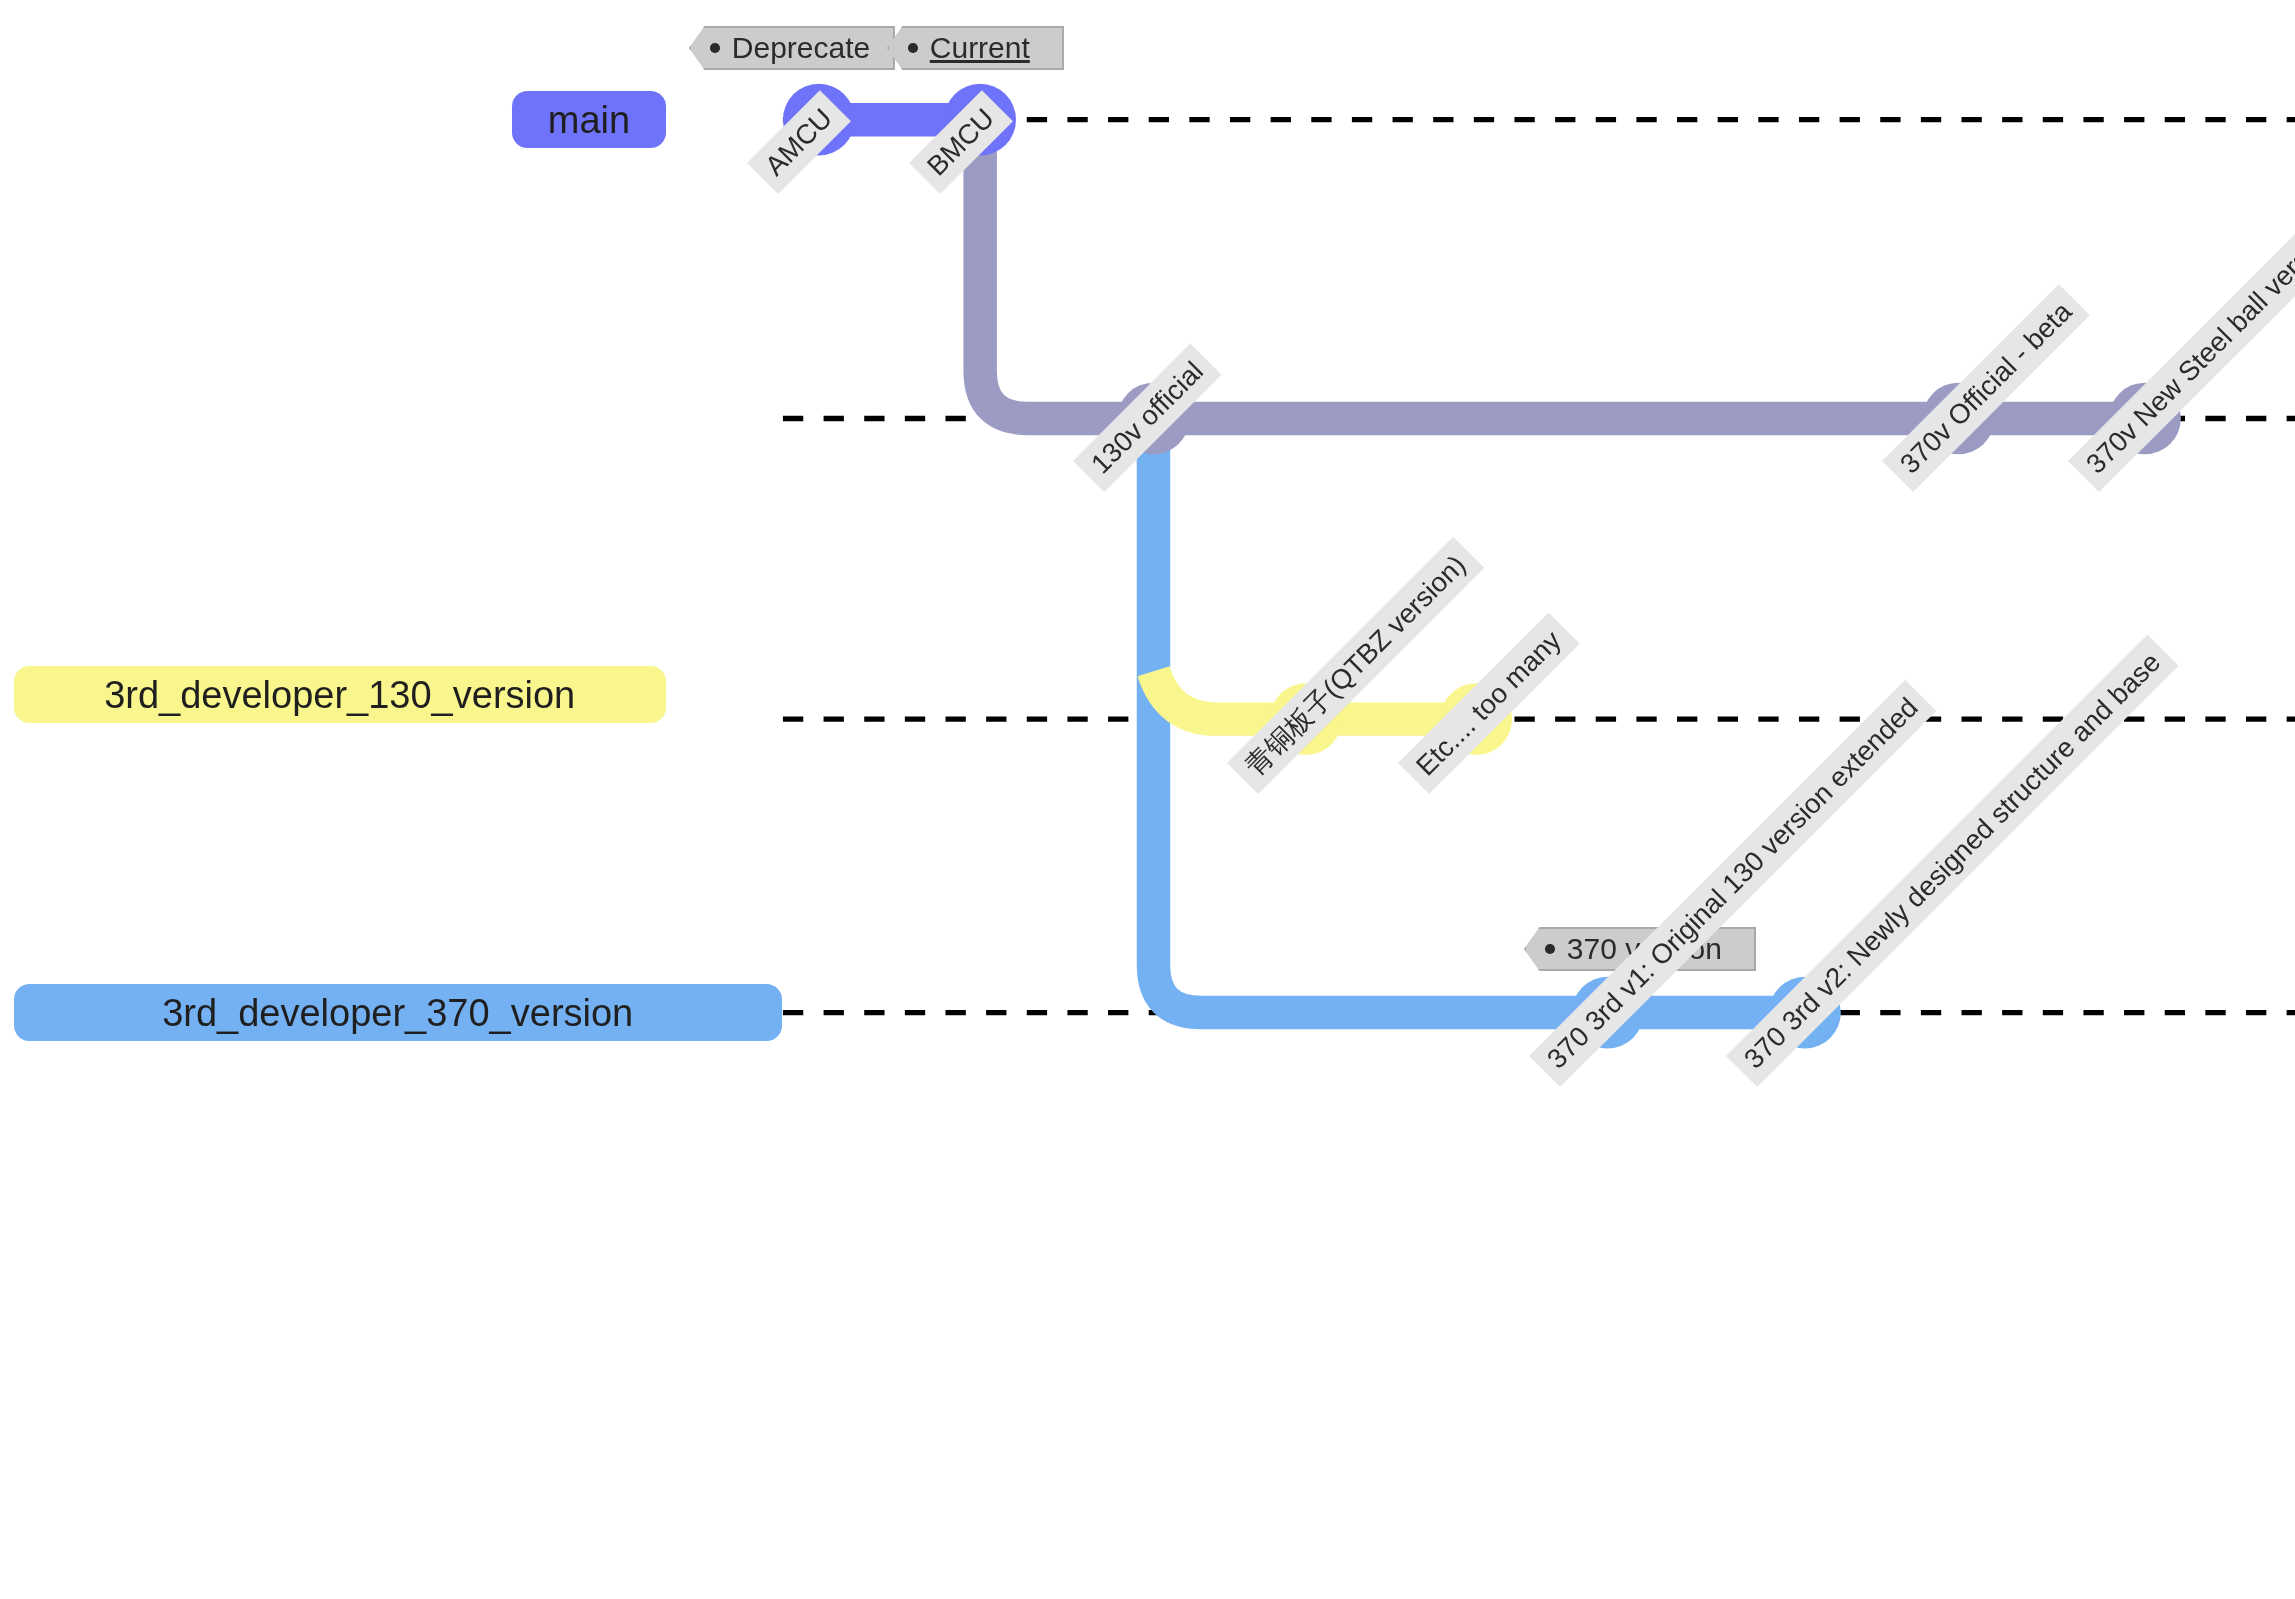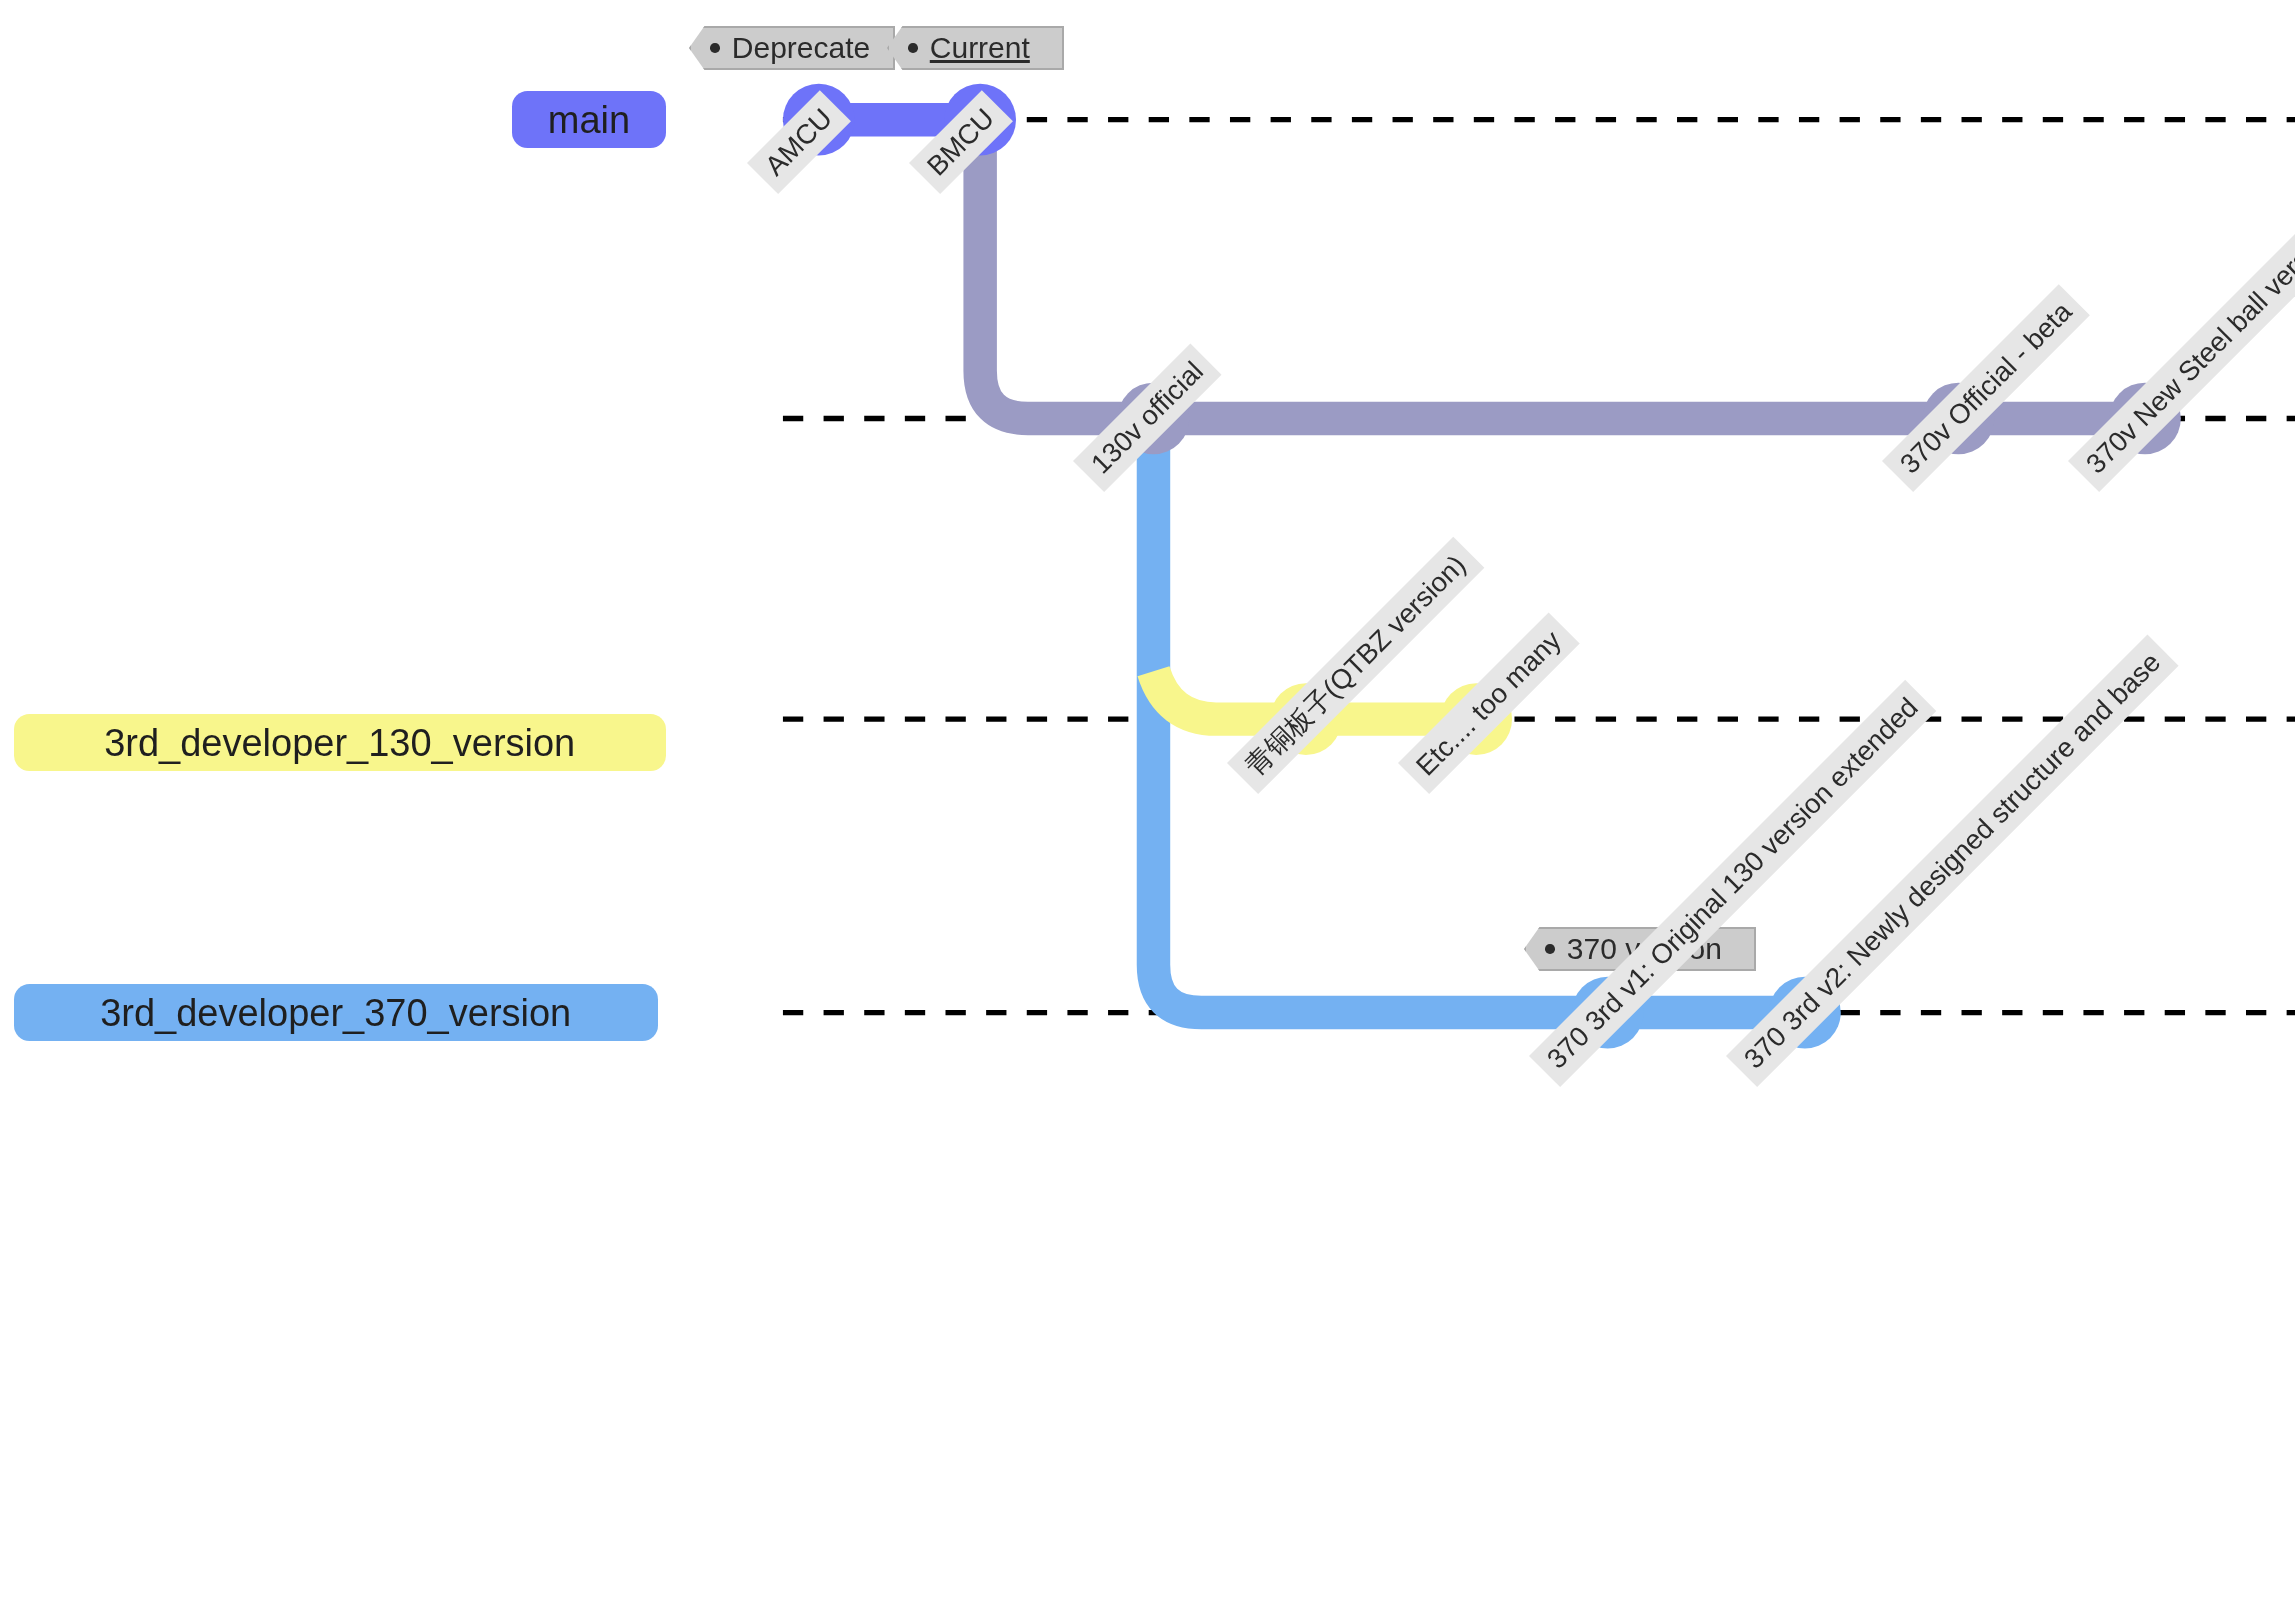--- a/index.html
+++ b/index.html
@@ -121,25 +121,25 @@
       <circle cx="2690" cy="1694" r="60" fill="#74b1f2"></circle>
       <circle cx="3020" cy="1694" r="60" fill="#74b1f2"></circle>
     </g>
   </svg>
 
   <div class="branch-label" style="left:512px; top:91px; width:154px; background:#6e73f9;">
     <span>main</span>
   </div>
 
 
-  <div class="branch-label" style="left:13.7px; top:714px; width:652px; background:#f8f68c;justify-content:center;">
+  <div class="branch-label" style="left:13.7px; top:666px; width:652px; background:#f8f68c;justify-content:center;">
     <span>3rd_developer_130_version</span>
   </div>
 
-  <div class="branch-label" style="left:13.7px; top:984px; width:644px; background:#74b1f2;">
+  <div class="branch-label" style="left:13.7px; top:984px; width:768px; background:#74b1f2;">
     <span>3rd_developer_370_version</span>
   </div>
 
   <div class="tag" style="left:689px; top:26px; width:206px;">
     <span class="tag-dot"></span>
     <span>Deprecate</span>
   </div>
 
   <div class="tag" style="left:887px; top:26px; width:177px;text-decoration:underline;">
     <span class="tag-dot"></span>

